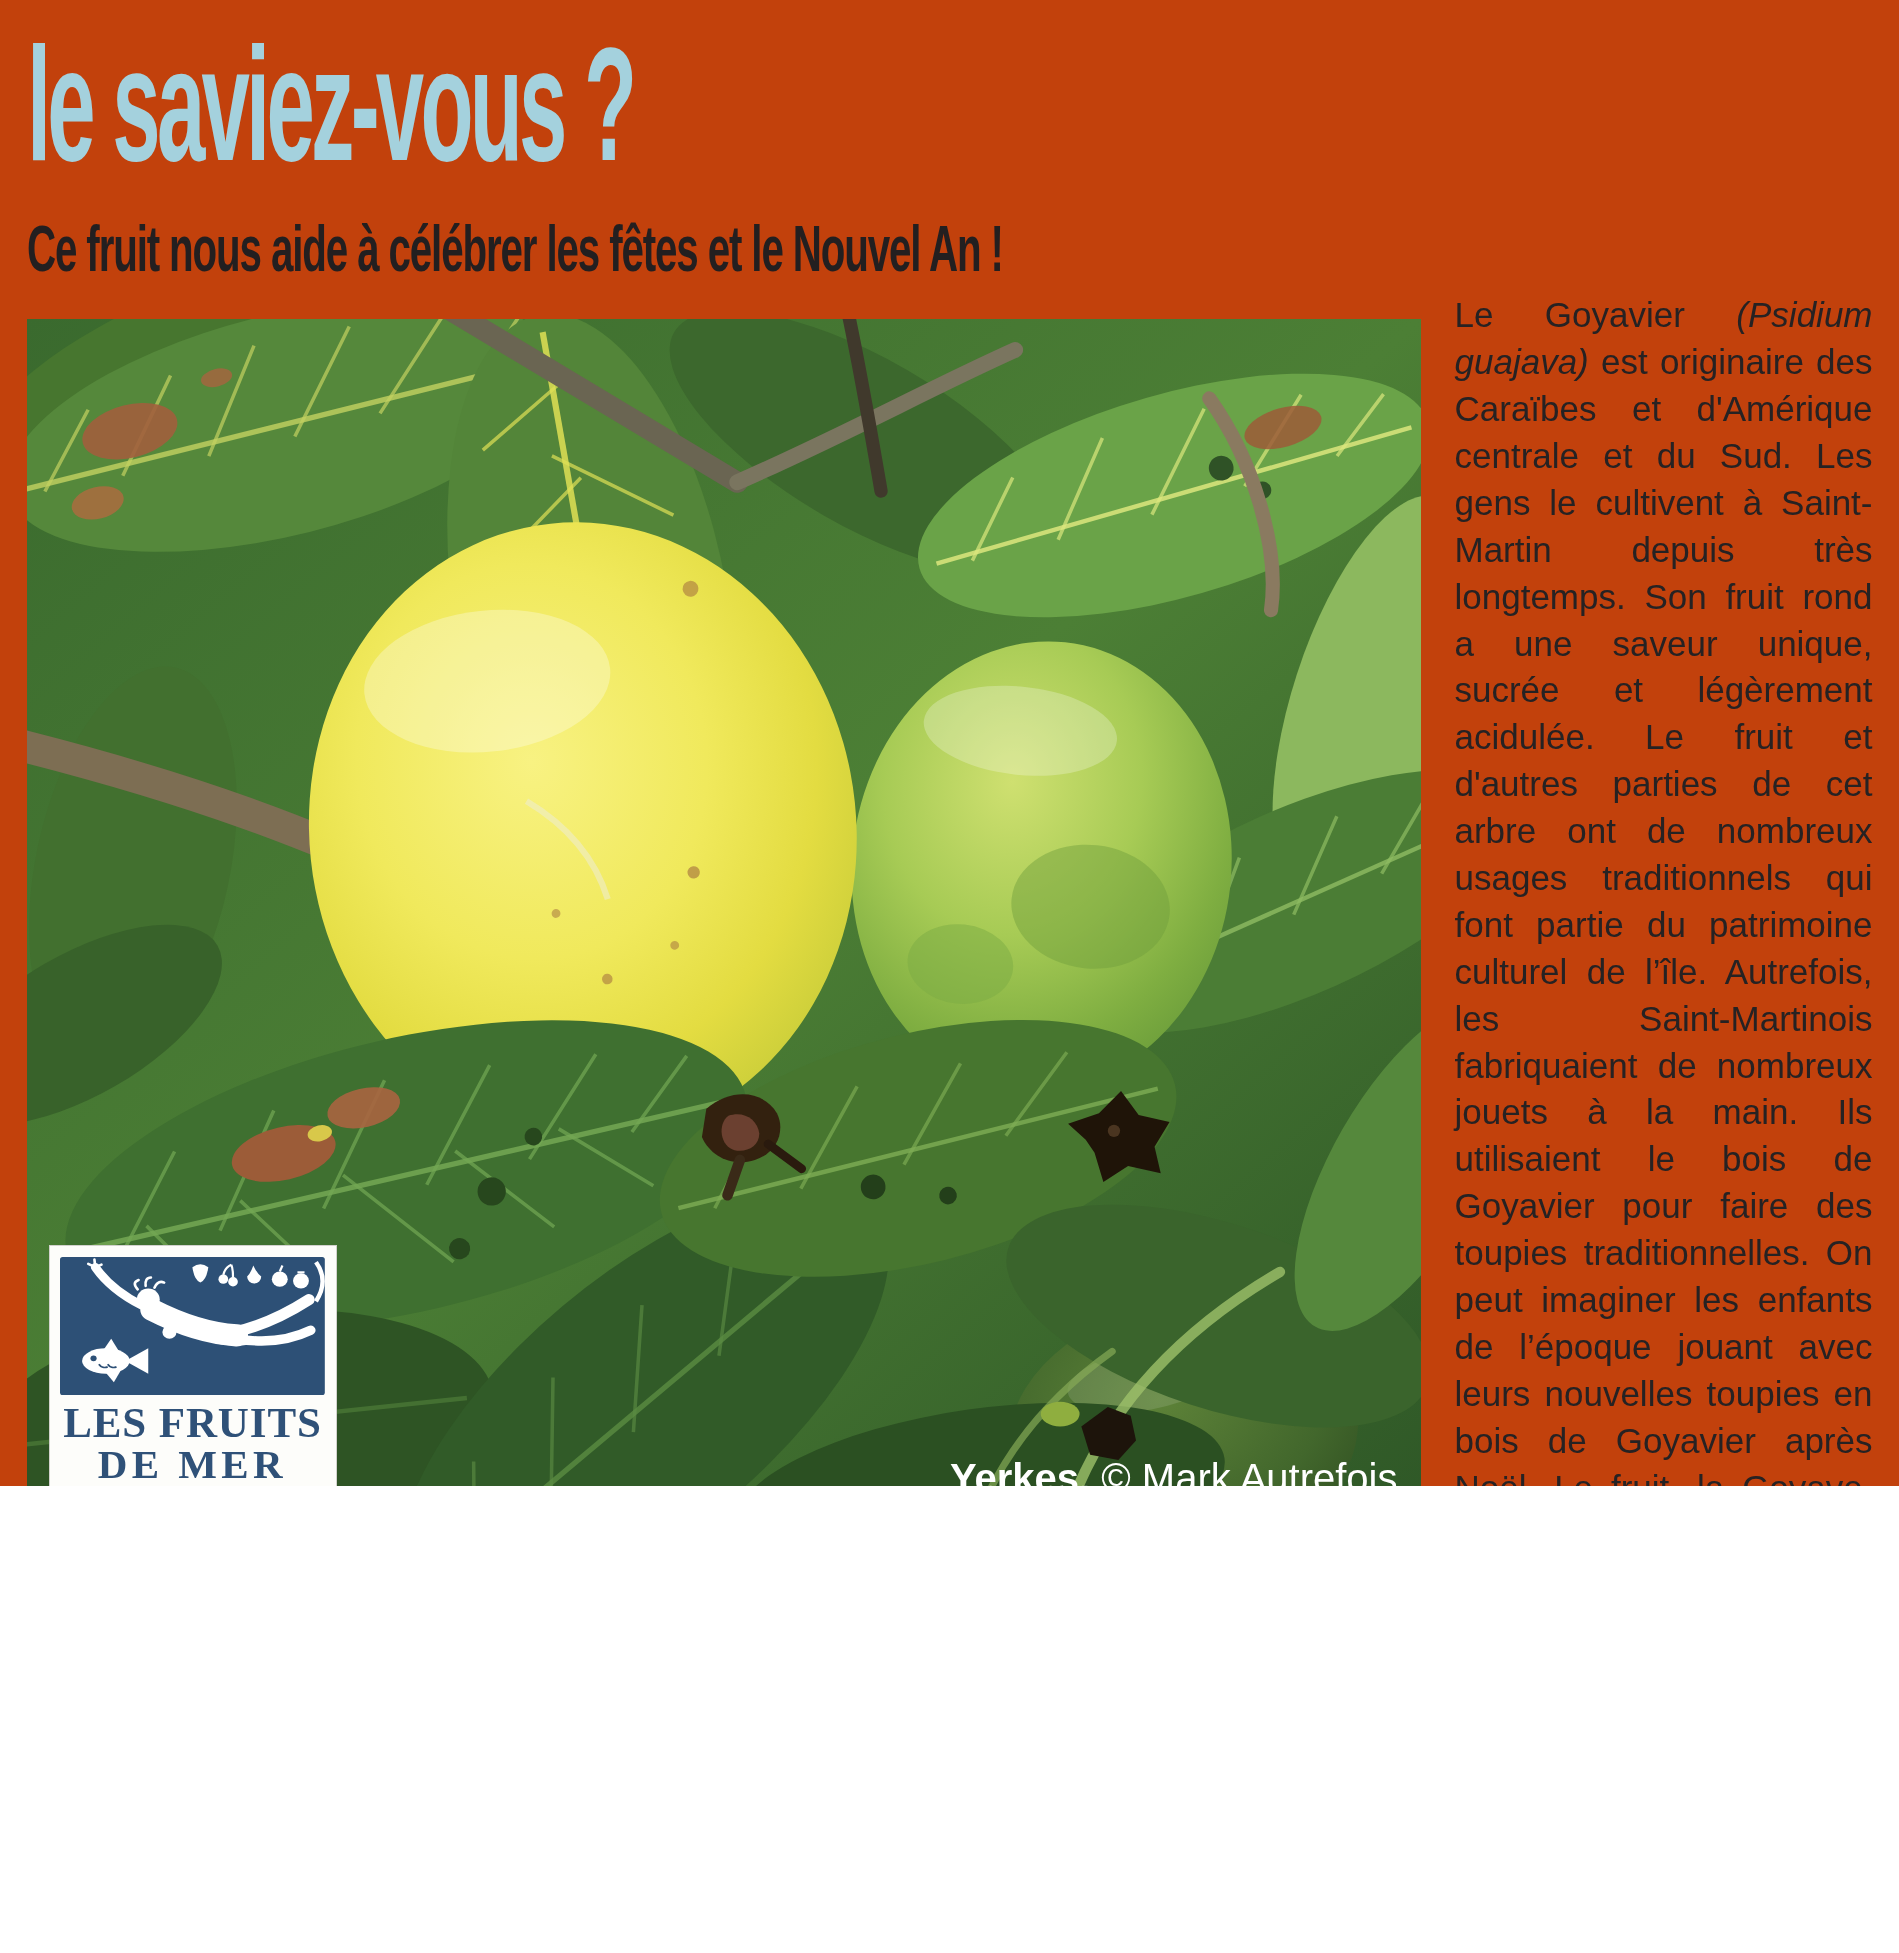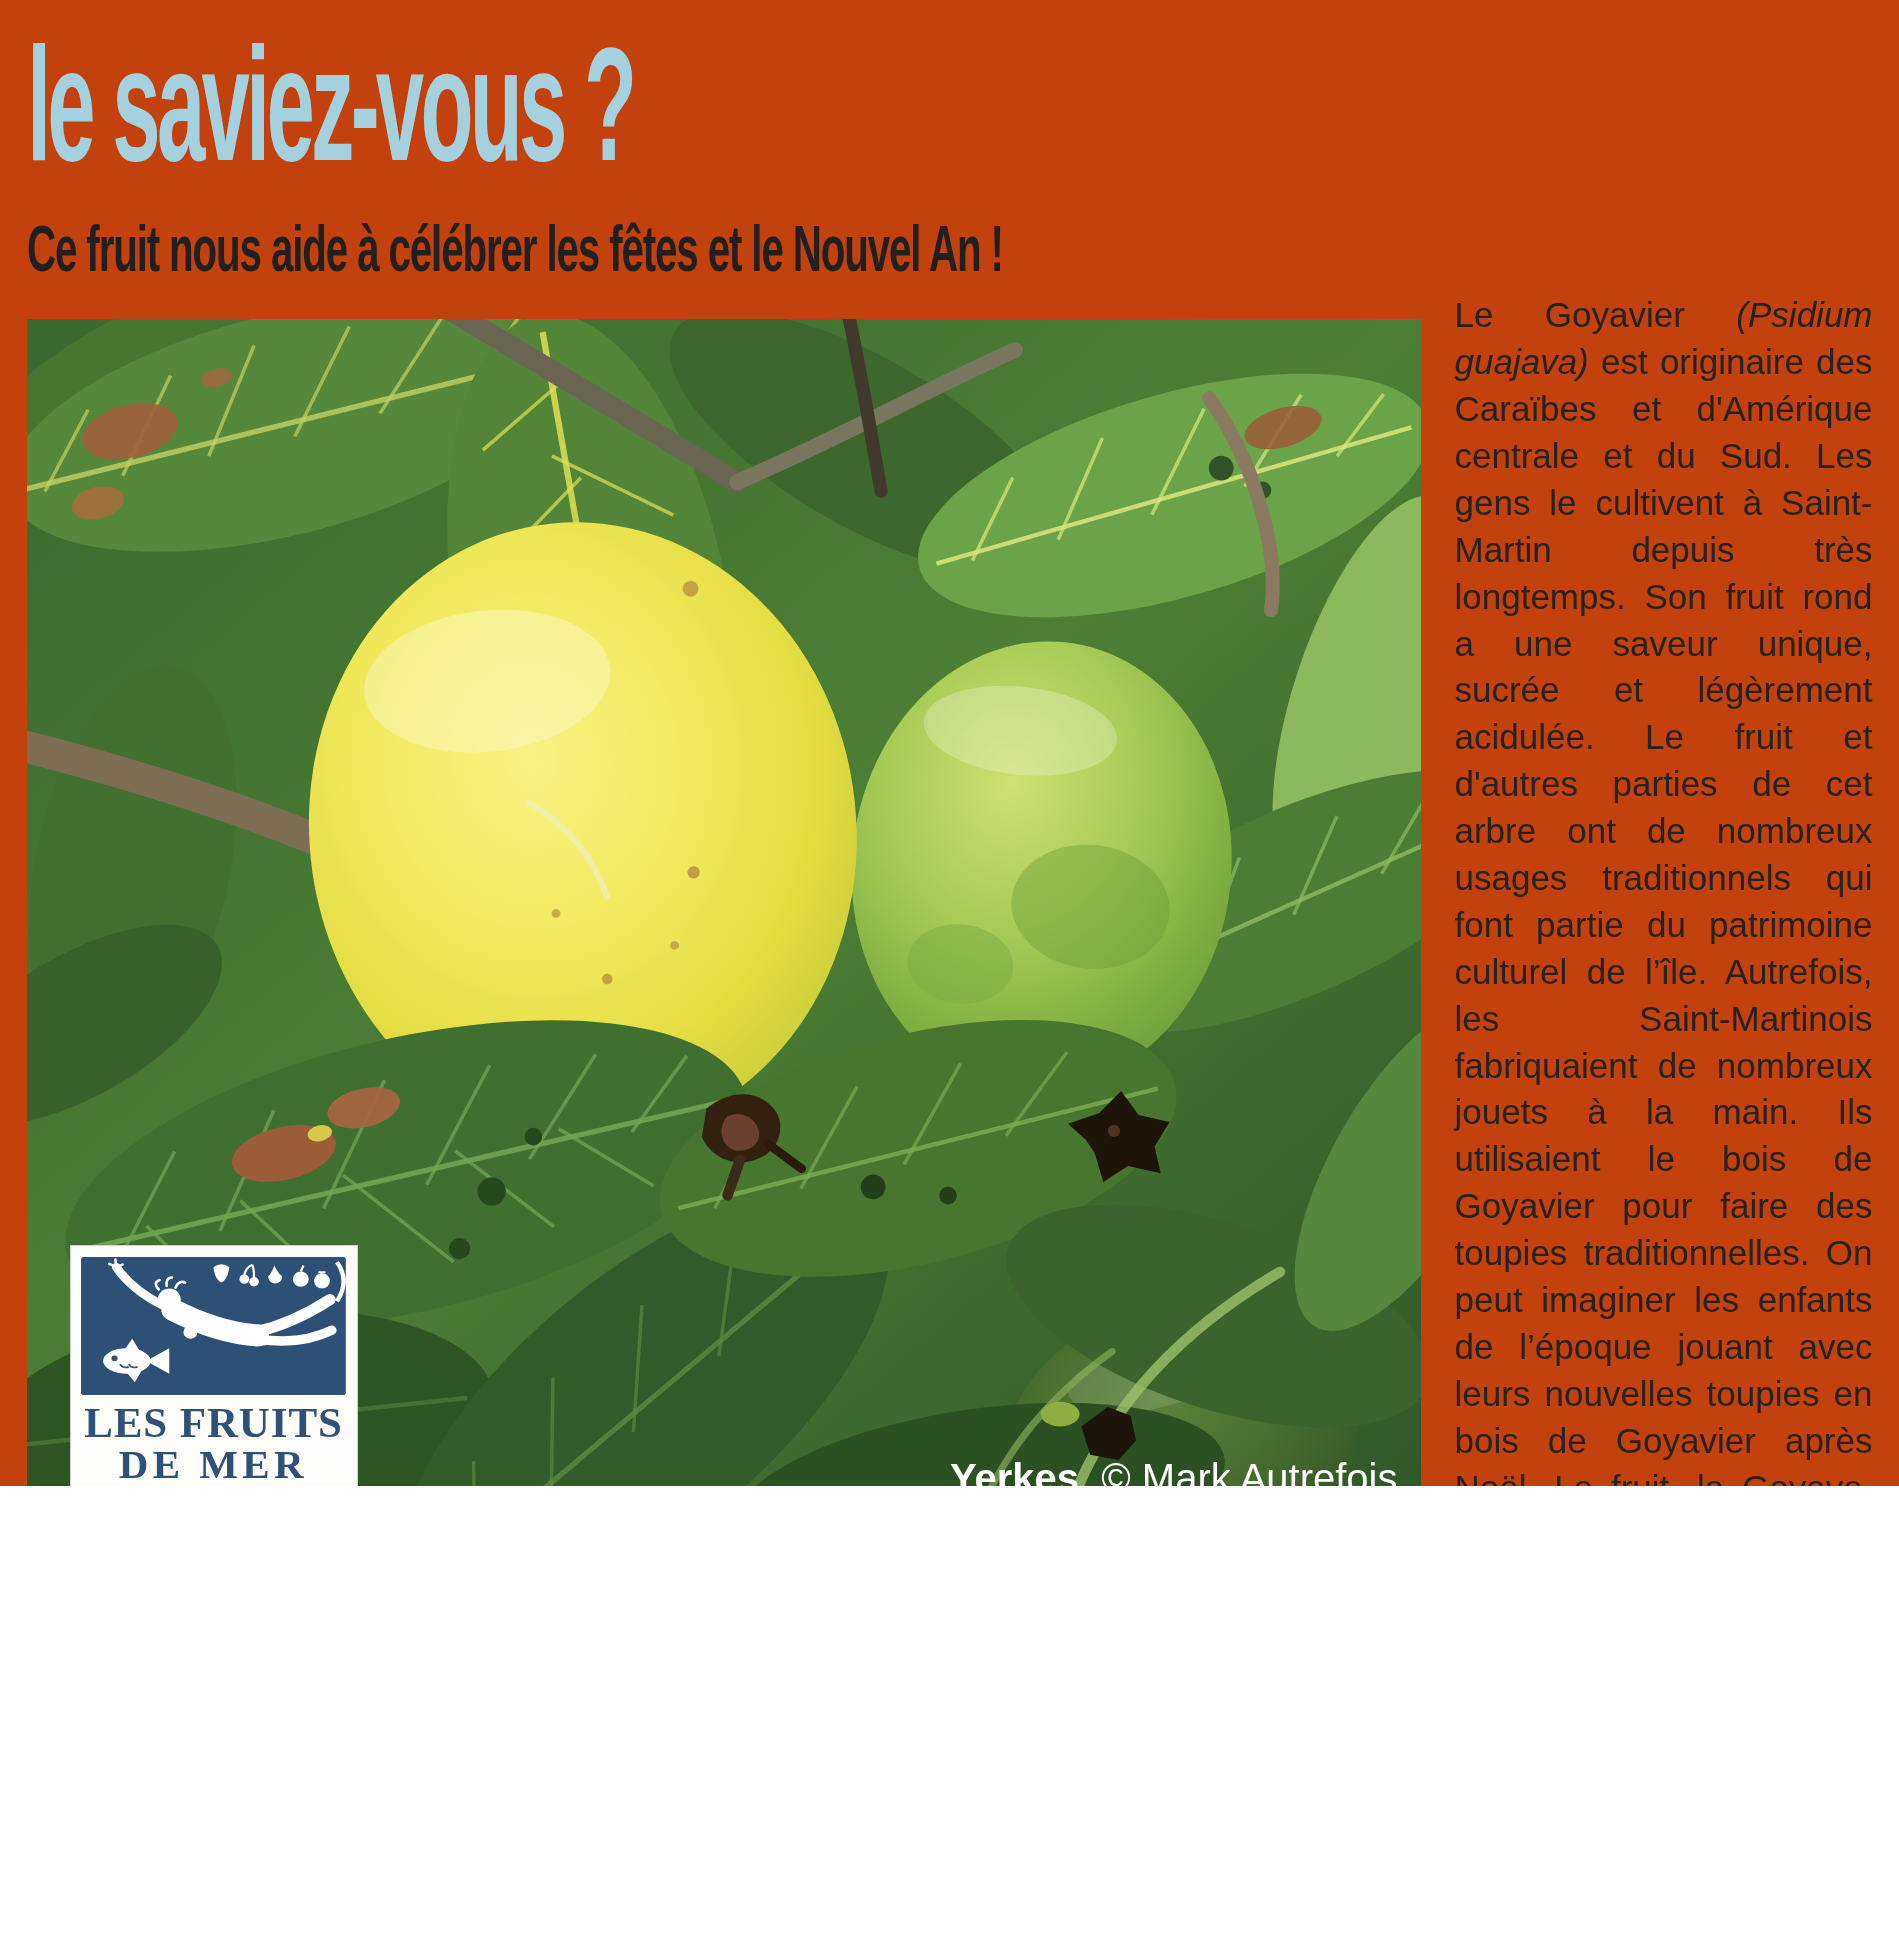--- a/index.html
+++ b/index.html
@@ -36,21 +36,21 @@
   .photo-caption {
     position:absolute; right:23px; bottom:14px;
     color:#ffffff; font-size:40px; line-height:1;
     white-space:nowrap;
   }
   .caption-bold { font-weight:700; }
   .latin { font-style:italic; }
   .byline { font-weight:700; }
   
   .logo-box {
-    position:absolute; left:43px; bottom:8.8px;
+    position:absolute; left:22px; bottom:8.8px;
     width:288px; height:258px;
     background:#fdfdfa; border:1.8px solid #d2d2cd;
     padding:10.6px 10.6px 3.5px 10.6px;
   }
   .logo-art { width:100%; height:138px; display:block; }
   .logo-text {
     color:#2f5178; text-align:center; line-height:0.98;
     font-family:"Liberation Serif","DejaVu Serif",serif; font-weight:700;
     margin-top:7px;
   }

